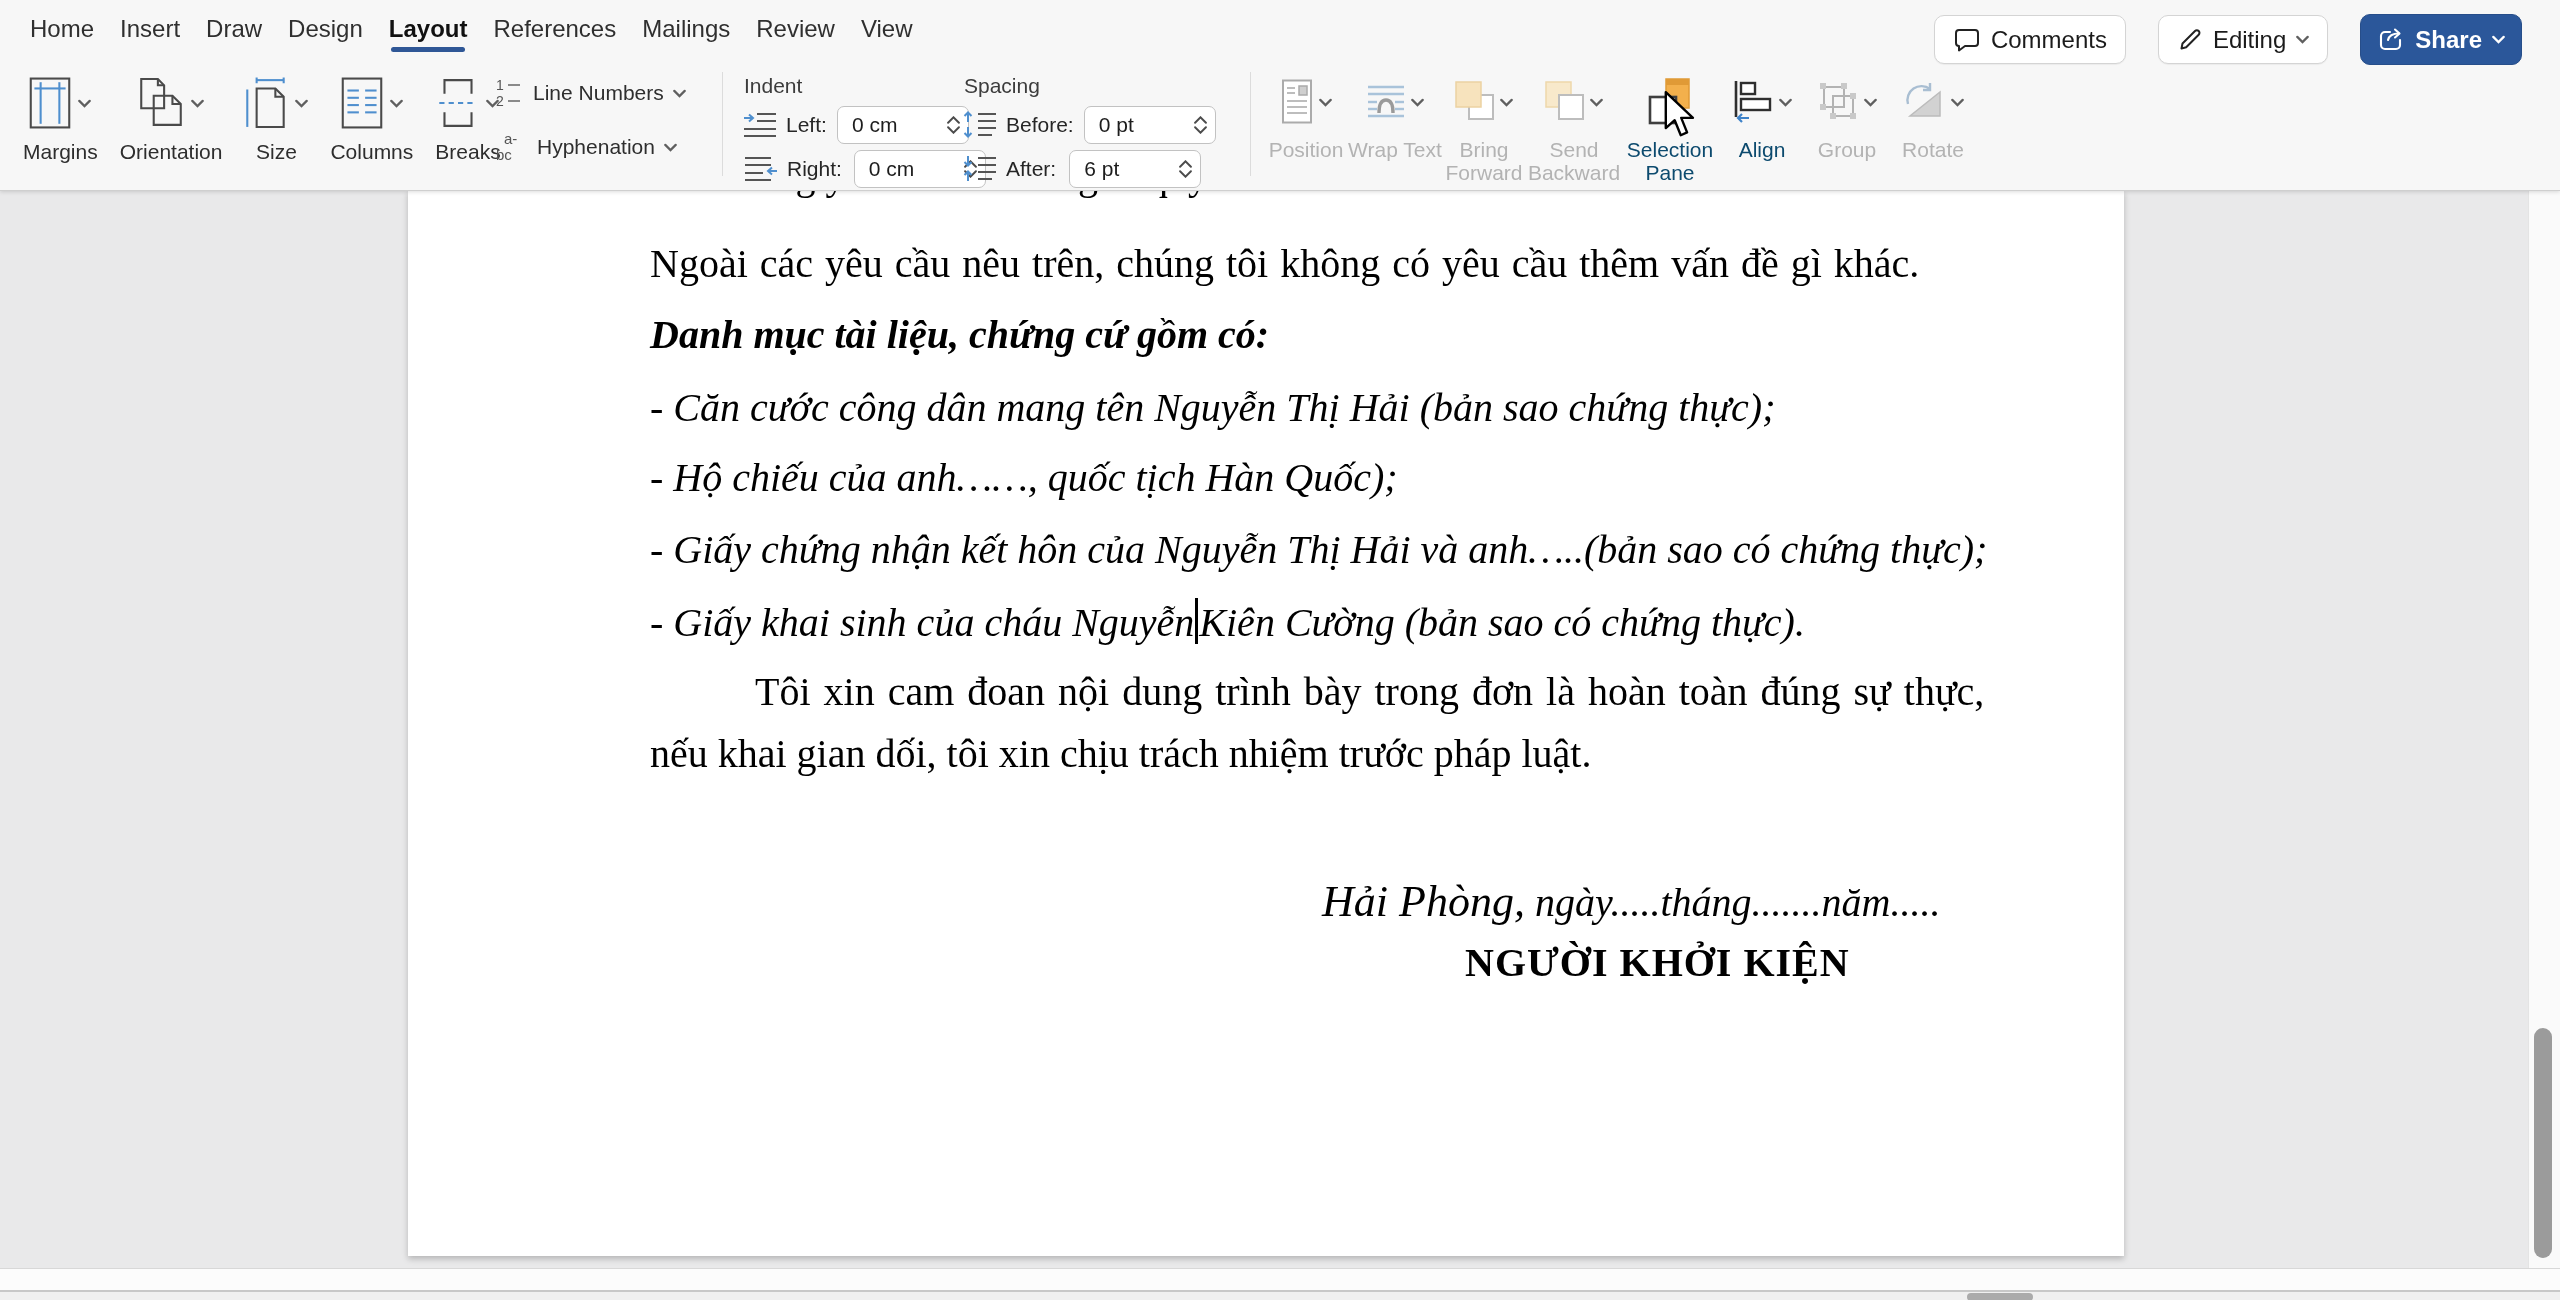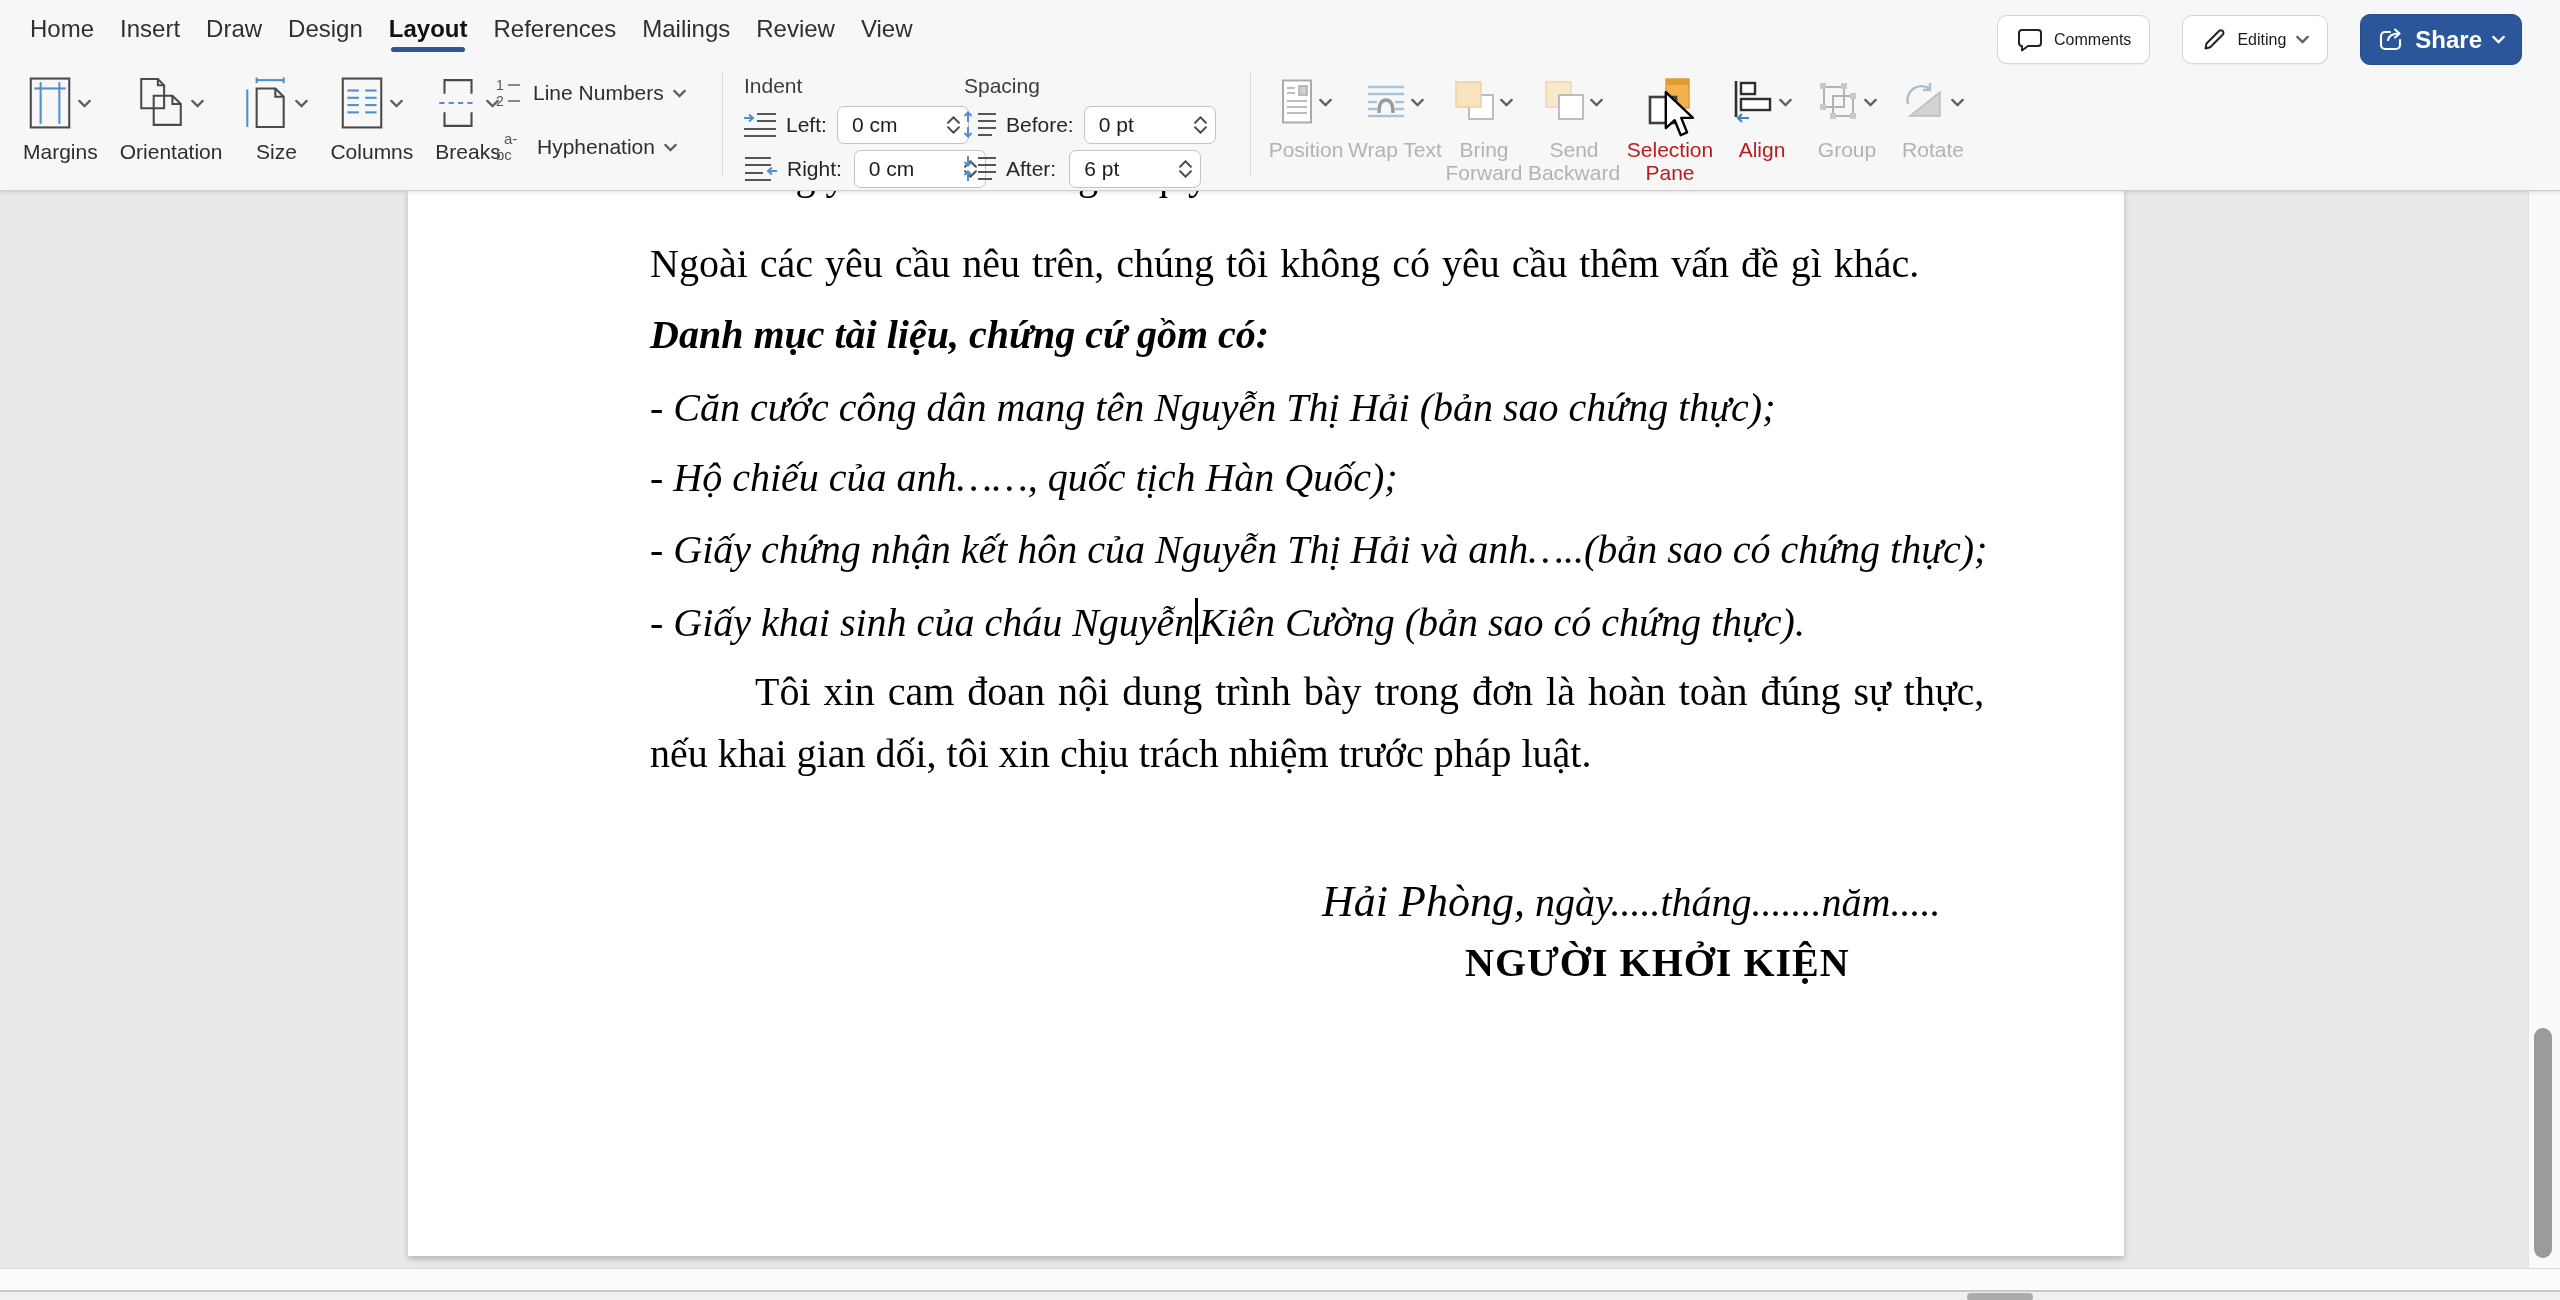--- a/index.html
+++ b/index.html
@@ -9,21 +9,21 @@
   
   .ribbon{position:absolute;left:0;top:0;width:2560px;height:190px;background:#f7f7f7;
           border-bottom:1px solid #cfcfcf;box-shadow:0 1px 4px rgba(0,0,0,.14);z-index:30;}
   .tabrow{position:absolute;left:30px;top:0;height:60px;display:flex;align-items:flex-start;gap:26px;padding-top:15px;}
   .tab{position:relative;font-size:24px;color:#2f2f2f;white-space:nowrap;cursor:default;}
   .tab.active{font-weight:700;color:#111;}
   .tab.active::after{content:"";position:absolute;left:2px;right:2px;bottom:-9px;height:5px;border-radius:3px;background:#2f5796;}
 
   .topright{position:absolute;right:38px;top:14px;display:flex;gap:32px;align-items:center;}
   .pillbtn{height:47px;display:flex;align-items:center;gap:10px;background:#fff;border:1px solid #d4d4d4;
-           border-radius:10px;padding:0 18px;font-size:16px;color:#1b1b1b;box-shadow:0 1px 1px rgba(0,0,0,.05);}
+           border-radius:10px;padding:0 18px;font-size:24px;color:#1b1b1b;box-shadow:0 1px 1px rgba(0,0,0,.05);}
   .sharebtn{height:49px;display:flex;align-items:center;gap:10px;background:#2b579a;border:1px solid #274e8a;
             border-radius:10px;padding:0 16px;font-size:24px;color:#fff;font-weight:600;}
   .chev{width:13px;height:9px;flex:0 0 auto;}
   .chev path{fill:none;stroke:#5f5f5f;stroke-width:1.7;stroke-linecap:round;}
   .chev.white path{stroke:#fff;}
 
   
   .grp-pagesetup{position:absolute;left:12px;top:62px;display:flex;align-items:flex-start;}
   .rbtn{display:flex;flex-direction:column;align-items:center;padding:10px 11px 0 11px;}
   .rbtn .irow{height:62px;display:flex;align-items:center;gap:7px;}
@@ -44,21 +44,21 @@
            border:1px solid #c2c2c2;border-radius:7px;padding:0 8px 0 14px;box-sizing:border-box;margin-left:10px;}
   .spinval{font-size:21px;color:#1d1d1d;}
   .spinner{display:flex;flex-direction:column;gap:2px;align-items:center;}
   .spinner svg{width:13px;height:8px;}
   .spinner path{fill:none;stroke:#4c4c4c;stroke-width:1.8;stroke-linecap:round;}
 
   
   .grp-arrange{position:absolute;left:1262px;top:62px;display:flex;align-items:flex-start;}
   .abtn{display:flex;flex-direction:column;align-items:center;padding-top:10px;}
   .abtn .irow{height:60px;display:flex;align-items:center;gap:5px;}
-  .albl{margin-top:6px;font-size:21px;line-height:23px;text-align:center;color:#b91c1c;white-space:pre-line;width:104px;}
+  .albl{margin-top:6px;font-size:21px;line-height:23px;text-align:center;color:#0c4a6e;white-space:pre-line;width:104px;}
   .abtn.dis .albl{color:#b3b3b3;}
   .w88{width:88px;} .w90{width:90px;} .w92{width:92px;} .w100{width:100px;} .w84{width:84px;} .w86{width:86px;}
 
   
   .page{position:absolute;left:408px;top:190px;width:1716px;height:1066px;background:#fff;
         box-shadow:0 3px 6px rgba(0,0,0,.22);z-index:5;}
   .doc{position:absolute;left:0;top:0;width:2560px;height:1300px;z-index:6;
        font-family:"Liberation Serif","DejaVu Serif",serif;color:#000;}
   .dl{position:absolute;font-size:40px;line-height:48px;white-space:nowrap;}
   .it{font-style:italic;}

